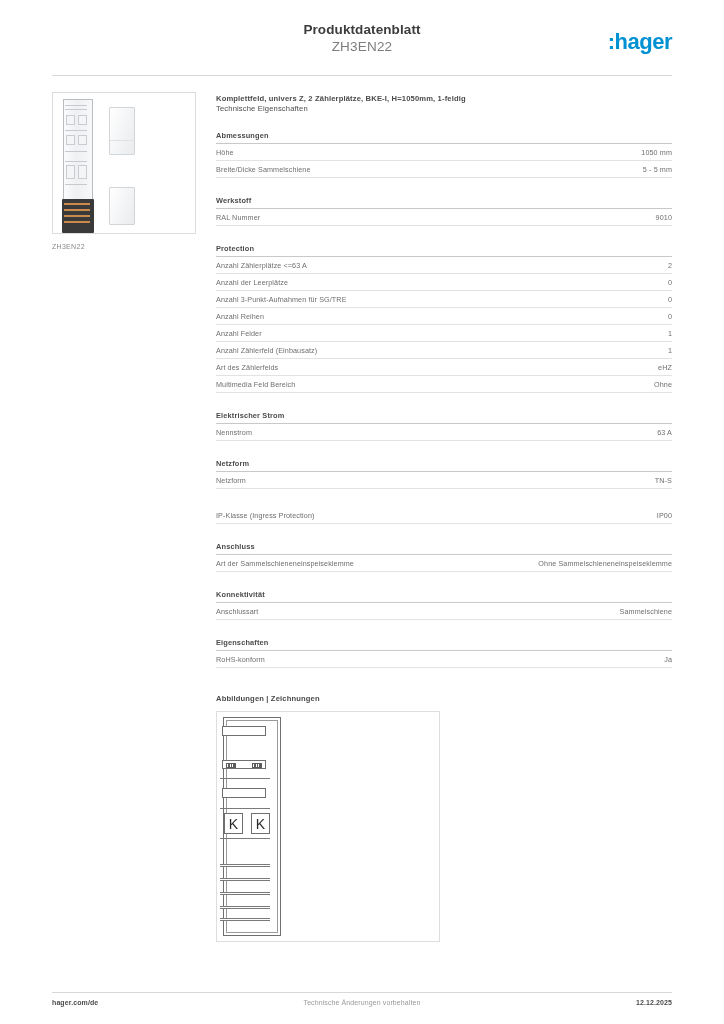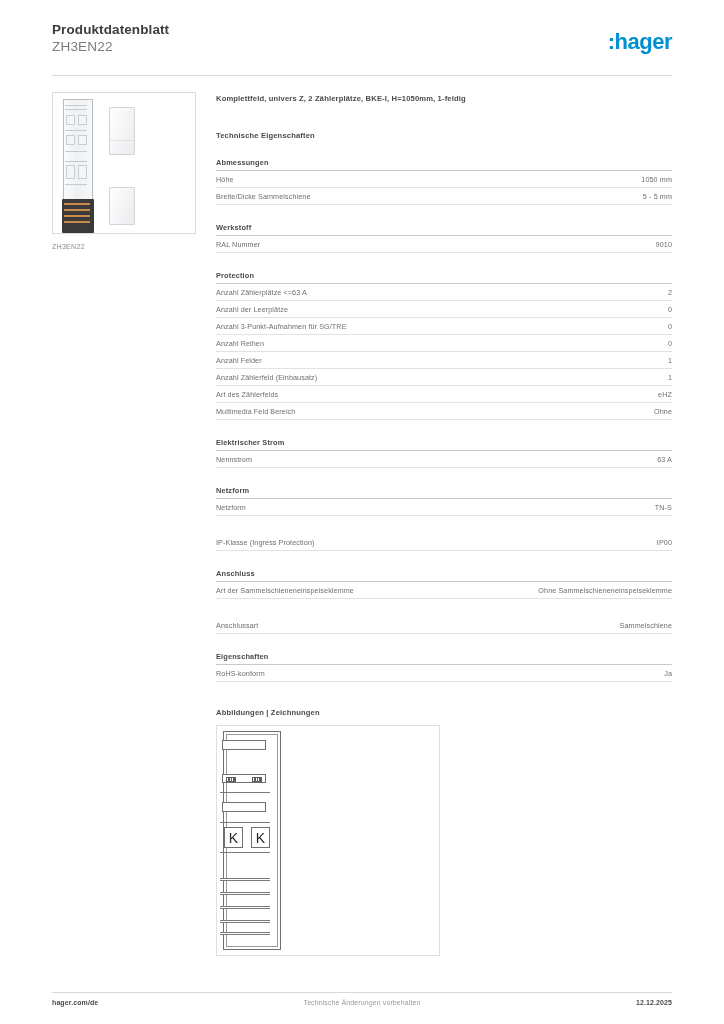--- a/index.html
+++ b/index.html
@@ -7,21 +7,21 @@
     width: 724px; height: 1024px;
     background: #ffffff;
     font-family: "Liberation Sans", sans-serif;
     color: #4a4a4a;
     overflow: hidden;
   }
   .page { position: relative; width: 724px; height: 1024px; }
 
   
   .header {
-    position: absolute; left: 52px; top: 22px; width: 620px; height: 50px;
+    position: absolute; left: 52px; top: 22px; width: 620px; height: 50px; text-align: center;
   }
   .doc-title {
     font-size: 13.5px; font-weight: bold; color: #3c3c3c;
     letter-spacing: .1px; line-height: 16px;
   }
   .doc-ref {
     font-size: 13.5px; font-weight: normal; color: #7d7d7d;
     line-height: 17px; letter-spacing: .2px;
   }
   .logo {
@@ -76,21 +76,21 @@
     font-size: 7px; color: #8a8a8a; letter-spacing: .3px;
   }
 
   
   .content { position: absolute; left: 216px; top: 94px; width: 456px; }
   .lead {
     font-size: 7.6px; font-weight: bold; color: #4b4b4b;
     letter-spacing: .15px; line-height: 10px;
   }
   .subhead {
-    margin-top: 27px; font-size: 7.6px; font-weight: bold;
+    font-size: 7.6px; font-weight: normal;
     color: #4b4b4b; letter-spacing: .15px;
   }
 
   .section { margin-top: 18px; }
   .section-title {
     font-size: 7.4px; font-weight: bold; color: #4b4b4b;
     letter-spacing: .15px; padding-bottom: 3px;
     border-bottom: 1px solid #c9c9c9;
   }
   .spec-row {
@@ -290,20 +290,21 @@
           </div>
         </div>
         <div class="section">
           <div class="section-title">Anschluss</div>
           <div class="spec-row">
             <span class="k">Art der Sammelschieneneinspeiseklemme</span>
             <span class="v">Ohne Sammelschieneneinspeiseklemme</span>
           </div>
         </div>
         <div class="section">
+          <div class="section-title">Konnektivität</div>
           <div class="spec-row">
             <span class="k">Anschlussart</span>
             <span class="v">Sammelschiene</span>
           </div>
         </div>
         <div class="section">
           <div class="section-title">Eigenschaften</div>
           <div class="spec-row">
             <span class="k">RoHS-konform</span>
             <span class="v">Ja</span>

